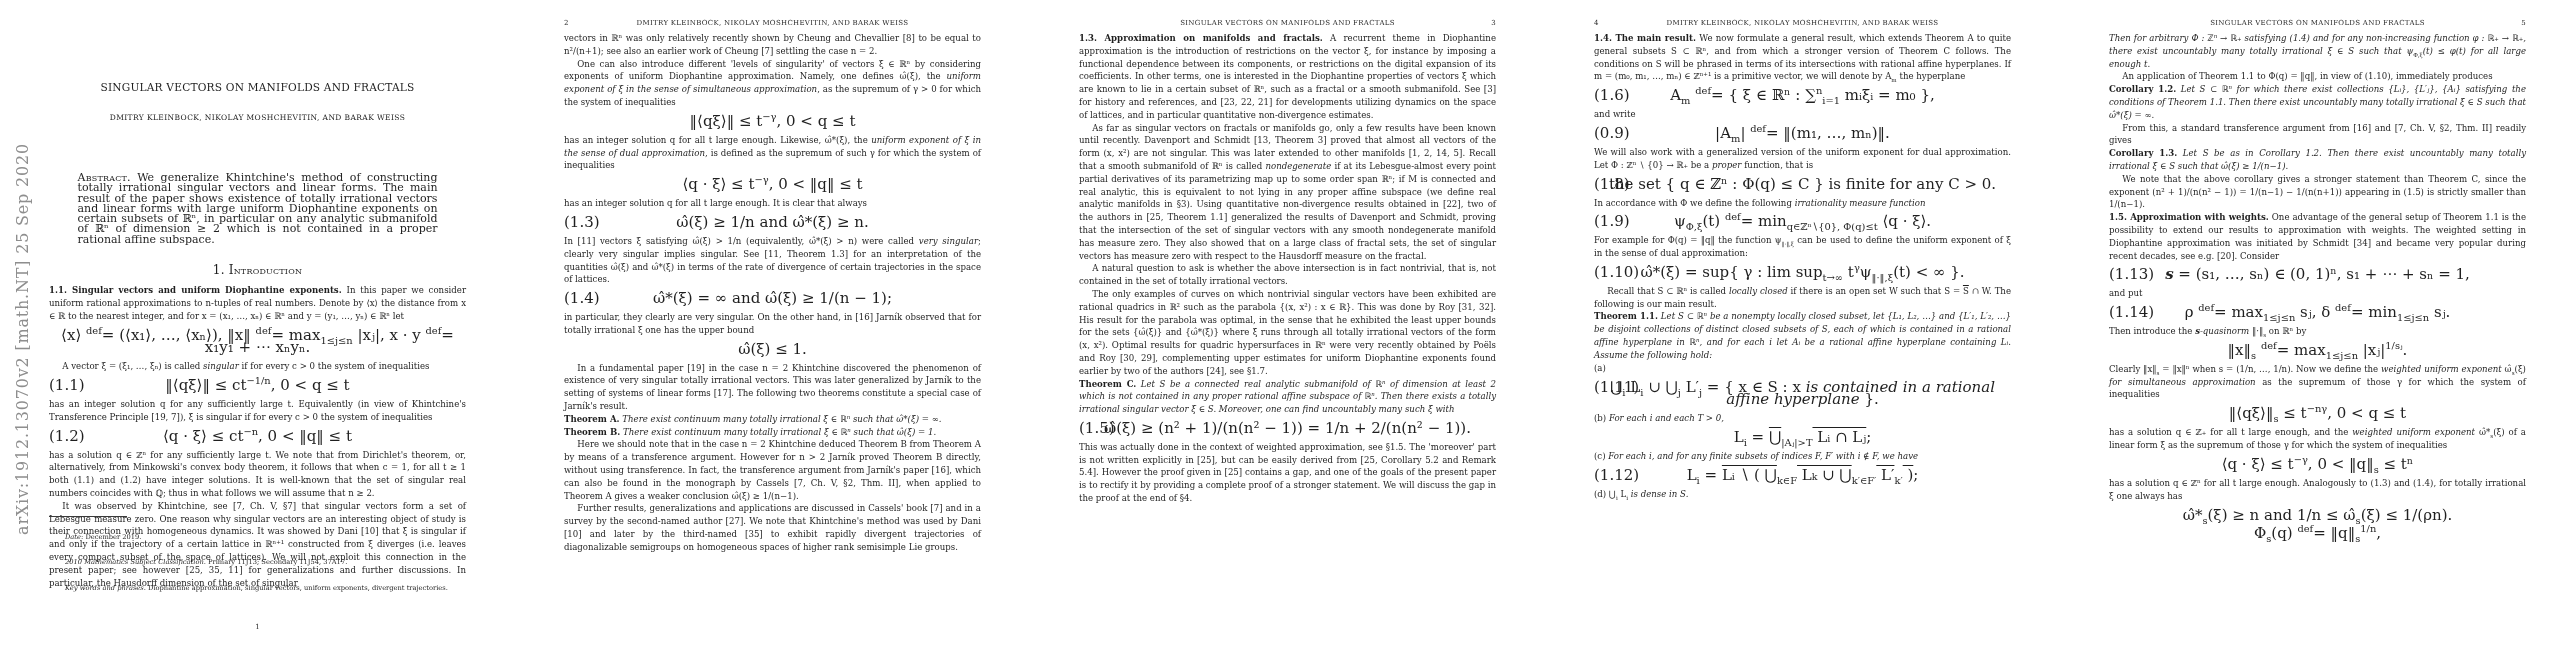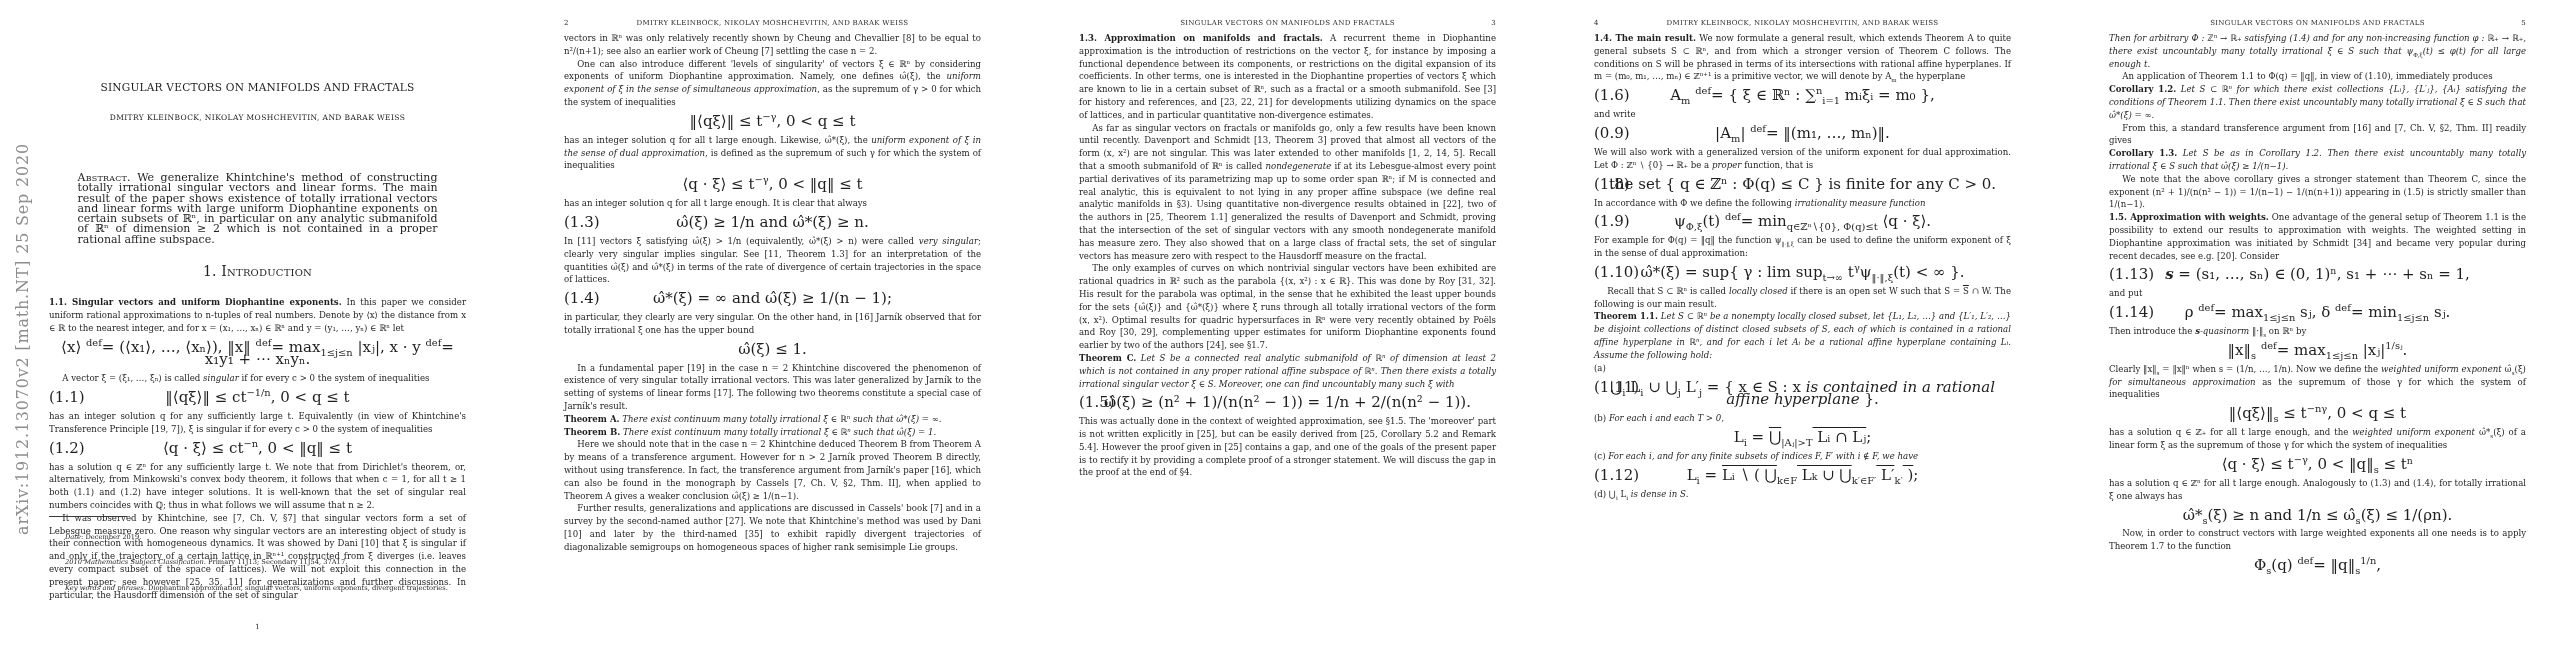--- a/index.html
+++ b/index.html
@@ -13,21 +13,21 @@
   .page{flex:0 0 515px;width:515px;height:667px;position:relative;background:#fff;}
   .hdr{position:absolute;top:19px;left:49px;right:49px;height:9px;
        font-size:7px;letter-spacing:0.3px;text-align:center;white-space:nowrap;color:#2a2a2a;}
   .hdr .hl{position:absolute;left:0;top:0;}
   .hdr .hr{position:absolute;right:0;top:0;}
   .content{position:absolute;left:49px;right:49px;top:0;}
   .content.body-top{padding-top:32px;}
   .title{margin-top:81px;text-align:center;font-size:10.6px;letter-spacing:0.2px;white-space:nowrap;}
   .authors{margin-top:20px;text-align:center;font-size:7.5px;letter-spacing:0.4px;}
   .abstract{margin:51px auto 0;width:360px;font-size:11px;line-height:10.3px;text-align:justify;}
-  .sec{margin-top:18px;margin-bottom:17px;text-align:center;font-size:14px;letter-spacing:0.2px;}
+  .sec{margin-top:18px;margin-bottom:7px;text-align:center;font-size:12px;letter-spacing:0.2px;}
   p.para{margin:0;font-size:8.6px;line-height:12.8px;text-align:justify;}
   p.ind{text-indent:13.3px;}
   .mt{margin-top:7.2px;}
   .mb{margin-bottom:7.2px;}
   .eq{position:relative;margin:6.1px 0;text-align:center;font-size:15px;line-height:12.8px;}
   .eq .num{position:absolute;left:0;top:0;}
   .s-b{font-weight:bold;}
   .s-i{font-style:italic;}
   .s-bi{font-weight:bold;font-style:italic;}
   .s-sc{font-variant:small-caps;letter-spacing:0.2px;}
@@ -87,20 +87,21 @@
         <p class="para mb"><span class="s-b">Theorem B.</span><span class="s-i"> There exist continuum many totally irrational ξ ∈ ℝⁿ such that ω̂(ξ) = 1.</span></p>
         <p class="para ind"><span>Here we should note that in the case n = 2 Khintchine deduced Theorem B from Theorem A by means of a transference argument. However for n &gt; 2 Jarník proved Theorem B directly, without using transference. In fact, the transference argument from Jarník's paper [16], which can also be found in the monograph by Cassels [7, Ch. V, §2, Thm. II], when applied to Theorem A gives a weaker conclusion ω̂(ξ) ≥ 1/(n−1).</span></p>
         <p class="para ind"><span>Further results, generalizations and applications are discussed in Cassels' book [7] and in a survey by the second-named author [27]. We note that Khintchine's method was used by Dani [10] and later by the third-named [35] to exhibit rapidly divergent trajectories of diagonalizable semigroups on homogeneous spaces of higher rank semisimple Lie groups.</span></p>
       </div>
     </section>
     <section class="page">
       <div class="hdr"><span class="hc">SINGULAR VECTORS ON MANIFOLDS AND FRACTALS</span><span class="hr">3</span></div>
       <div class="content body-top">
         <p class="para"><span class="s-b">1.3. Approximation on manifolds and fractals.</span><span>  A recurrent theme in Diophantine approximation is the introduction of restrictions on the vector ξ, for instance by imposing a functional dependence between its components, or restrictions on the digital expansion of its coefficients. In other terms, one is interested in the Diophantine properties of vectors ξ which are known to lie in a certain subset of ℝⁿ, such as a fractal or a smooth submanifold. See [3] for history and references, and [23, 22, 21] for developments utilizing dynamics on the space of lattices, and in particular quantitative non-divergence estimates.</span></p>
         <p class="para ind"><span>As far as singular vectors on fractals or manifolds go, only a few results have been known until recently. Davenport and Schmidt [13, Theorem 3] proved that almost all vectors of the form (x, x²) are not singular. This was later extended to other manifolds [1, 2, 14, 5]. Recall that a smooth submanifold of ℝⁿ is called </span><span class="s-i">nondegenerate</span><span> if at its Lebesgue-almost every point partial derivatives of its parametrizing map up to some order span ℝⁿ; if M is connected and real analytic, this is equivalent to not lying in any proper affine subspace (we define real analytic manifolds in §3). Using quantitative non-divergence results obtained in [22], two of the authors in [25, Theorem 1.1] generalized the results of Davenport and Schmidt, proving that the intersection of the set of singular vectors with any smooth nondegenerate manifold has measure zero. They also showed that on a large class of fractal sets, the set of singular vectors has measure zero with respect to the Hausdorff measure on the fractal.</span></p>
+        <p class="para ind"><span>A natural question to ask is whether the above intersection is in fact nontrivial, that is, not contained in the set of totally irrational vectors.</span></p>
         <p class="para ind"><span>The only examples of curves on which nontrivial singular vectors have been exhibited are rational quadrics in ℝ² such as the parabola {(x, x²) : x ∈ ℝ}. This was done by Roy [31, 32]. His result for the parabola was optimal, in the sense that he exhibited the least upper bounds for the sets {ω̂(ξ)} and {ω̂*(ξ)} where ξ runs through all totally irrational vectors of the form (x, x²). Optimal results for quadric hypersurfaces in ℝⁿ were very recently obtained by Poëls and Roy [30, 29], complementing upper estimates for uniform Diophantine exponents found earlier by two of the authors [24], see §1.7.</span></p>
         <p class="para mt"><span class="s-b">Theorem C.</span><span class="s-i"> Let S be a connected real analytic submanifold of ℝⁿ of dimension at least 2 which is not contained in any proper rational affine subspace of ℝⁿ. Then there exists a totally irrational singular vector ξ ∈ S. Moreover, one can find uncountably many such ξ with</span></p>
         <div class="eq"><span class="num">(1.5)</span><span class="eqb"><span>ω̂(ξ) ≥ (n² + 1)/(n(n² − 1)) = 1/n + 2/(n(n² − 1)).</span></span></div>
         <p class="para"><span>This was actually done in the context of weighted approximation, see §1.5. The 'moreover' part is not written explicitly in [25], but can be easily derived from [25, Corollary 5.2 and Remark 5.4]. However the proof given in [25] contains a gap, and one of the goals of the present paper is to rectify it by providing a complete proof of a stronger statement. We will discuss the gap in the proof at the end of §4.</span></p>
       </div>
     </section>
     <section class="page">
       <div class="hdr"><span class="hl">4</span><span class="hc">DMITRY KLEINBOCK, NIKOLAY MOSHCHEVITIN, AND BARAK WEISS</span></div>
       <div class="content body-top">
         <p class="para"><span class="s-b">1.4. The main result.</span><span> We now formulate a general result, which extends Theorem A to quite general subsets S ⊂ ℝⁿ, and from which a stronger version of Theorem C follows. The conditions on S will be phrased in terms of its intersections with rational affine hyperplanes. If m = (m₀, m₁, …, mₙ) ∈ ℤⁿ⁺¹ is a primitive vector, we will denote by A</span><span class="s-sub">m</span><span> the hyperplane</span></p>
@@ -138,19 +139,18 @@
         <p class="para"><span>and put</span></p>
         <div class="eq"><span class="num">(1.14)</span><span class="eqb"><span>ρ </span><span class="s-sup">def</span><span>= max</span><span class="s-sub">1≤j≤n</span><span> sⱼ,    δ </span><span class="s-sup">def</span><span>= min</span><span class="s-sub">1≤j≤n</span><span> sⱼ.</span></span></div>
         <p class="para"><span>Then introduce the </span><span class="s-bi">s</span><span class="s-i">-quasinorm</span><span> ‖·‖</span><span class="s-sub">s</span><span> on ℝⁿ by</span></p>
         <div class="eq"><span class="eqb"><span>‖x‖</span><span class="s-sub">s</span><span> </span><span class="s-sup">def</span><span>= max</span><span class="s-sub">1≤j≤n</span><span> |xⱼ|</span><span class="s-sup">1/sⱼ</span><span>.</span></span></div>
         <p class="para"><span>Clearly ‖x‖</span><span class="s-sub">s</span><span> = ‖x‖ⁿ when s = (1/n, …, 1/n). Now we define the </span><span class="s-i">weighted uniform exponent</span><span> ω̂</span><span class="s-sub">s</span><span>(ξ) </span><span class="s-i">for simultaneous approximation</span><span> as the supremum of those γ for which the system of inequalities</span></p>
         <div class="eq"><span class="eqb"><span>‖⟨qξ⟩‖</span><span class="s-sub">s</span><span> ≤ t</span><span class="s-sup">−nγ</span><span>,   0 &lt; q ≤ t</span></span></div>
         <p class="para"><span>has a solution q ∈ ℤ₊ for all t large enough, and the </span><span class="s-i">weighted uniform exponent</span><span> ω̂*</span><span class="s-sub">s</span><span>(ξ) of a linear form ξ as the supremum of those γ for which the system of inequalities</span></p>
         <div class="eq"><span class="eqb"><span>⟨q · ξ⟩ ≤ t</span><span class="s-sup">−γ</span><span>,   0 &lt; ‖q‖</span><span class="s-sub">s</span><span> ≤ tⁿ</span></span></div>
         <p class="para"><span>has a solution q ∈ ℤⁿ for all t large enough. Analogously to (1.3) and (1.4), for totally irrational ξ one always has</span></p>
         <div class="eq"><span class="eqb"><span>ω̂*</span><span class="s-sub">s</span><span>(ξ) ≥ n   and   1/n ≤ ω̂</span><span class="s-sub">s</span><span>(ξ) ≤ 1/(ρn).</span></span></div>
-        <p class="para ind"><span>Now, in order to construct vectors with large weighted exponents all one needs is to apply Theorem 1.7 to the function</span></p>
         <div class="eq"><span class="eqb"><span>Φ</span><span class="s-sub">s</span><span>(q) </span><span class="s-sup">def</span><span>= ‖q‖</span><span class="s-sub">s</span><span class="s-sup">1/n</span><span>,</span></span></div>
       </div>
     </section>
   </div>
 <div class="watermark">arXiv:1912.13070v2  [math.NT]  25 Sep 2020</div>
 
 
 </body></html>

